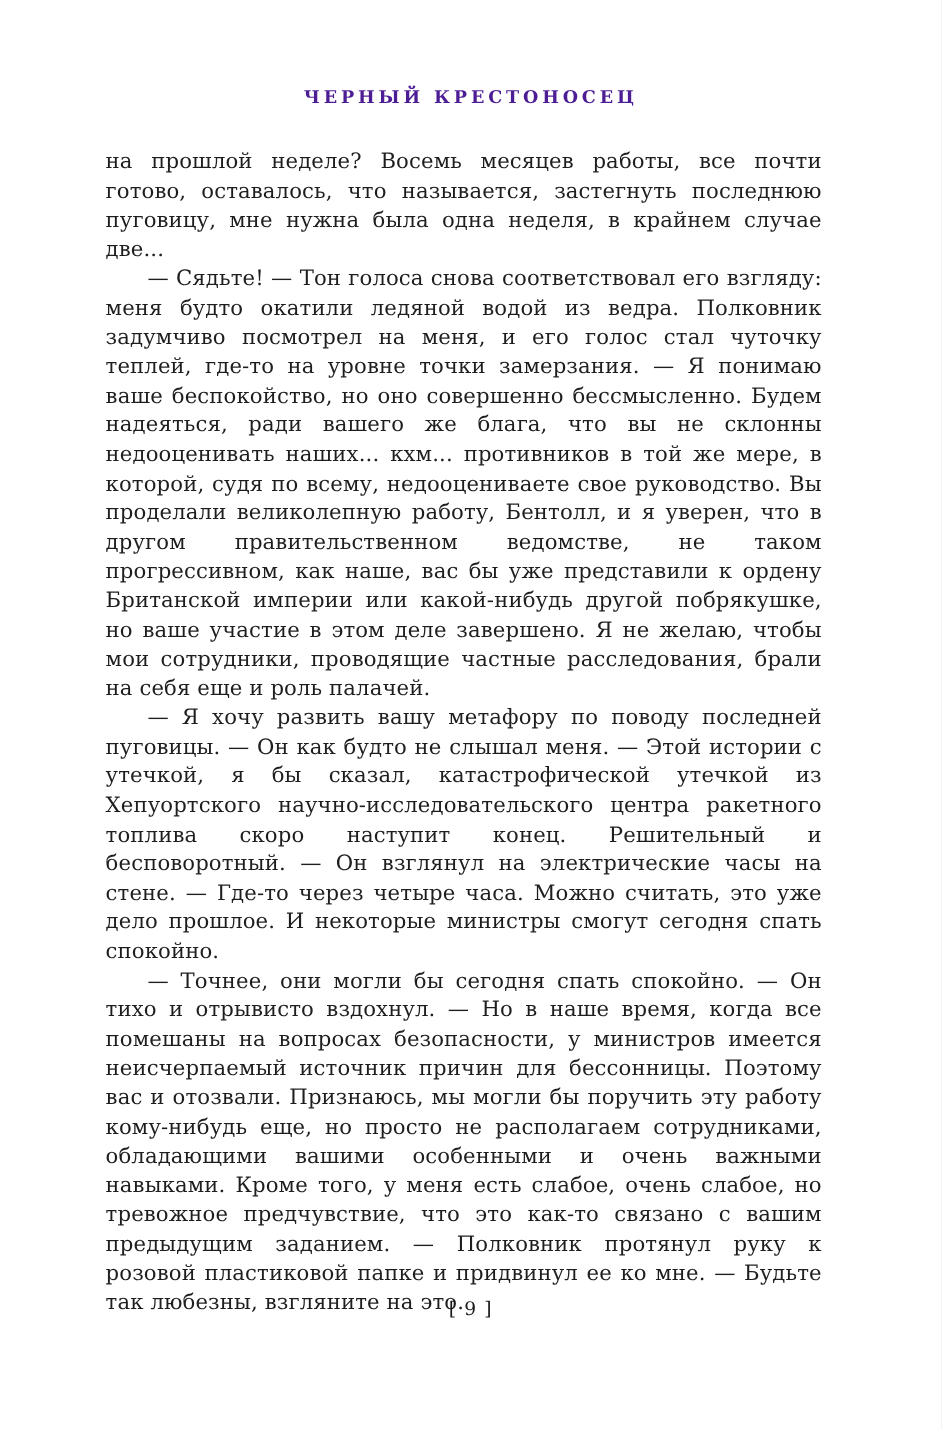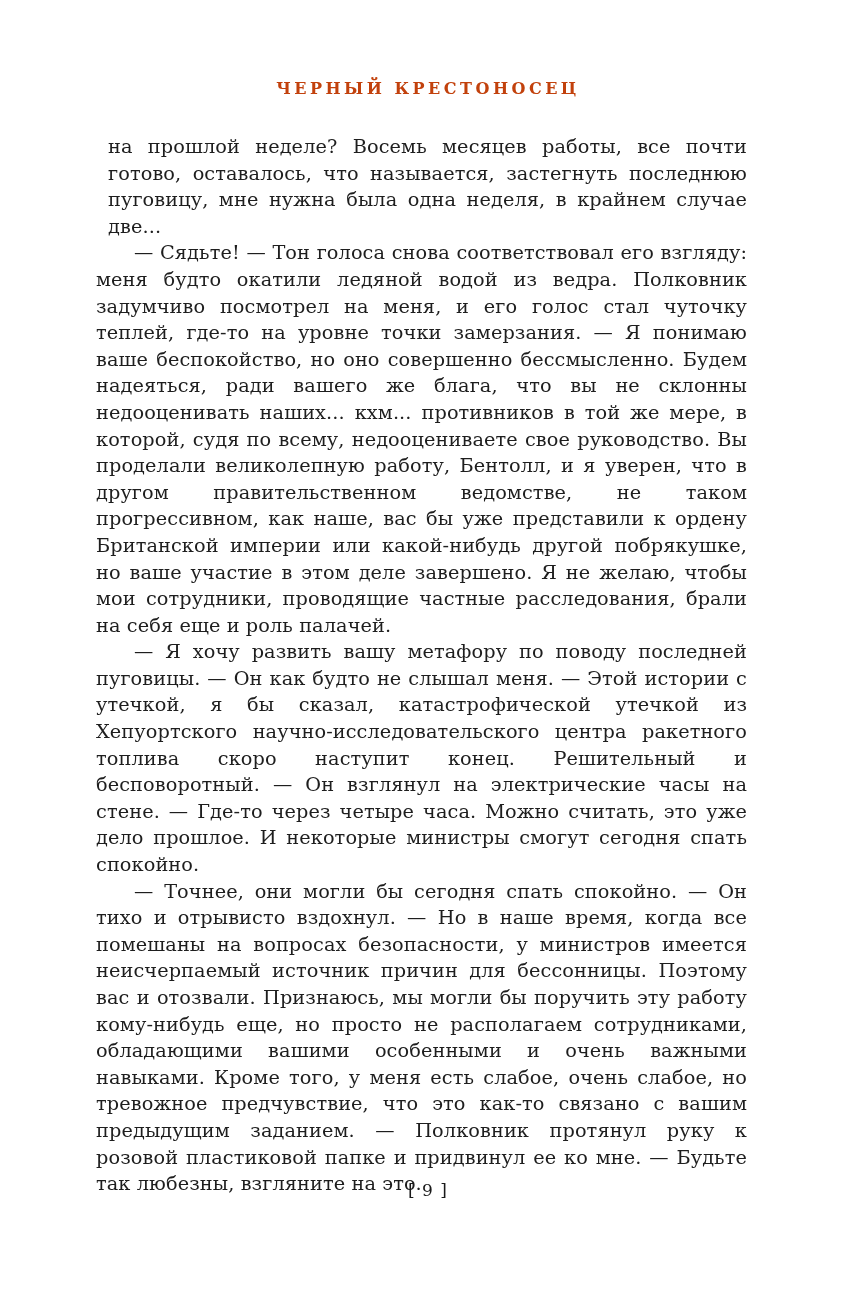--- a/index.html
+++ b/index.html
@@ -20,42 +20,41 @@
     }
     .running-head {
       position: absolute;
       top: 79px;
       left: 0;
       right: 0;
       text-align: center;
       font-size: 16px;
       font-weight: bold;
       letter-spacing: 3.5px;
-      color: #c2410c;
+      color: #4c1d95;
       text-transform: uppercase;
       white-space: nowrap;
     }
     .text-block {
       position: absolute;
       top: 134px;
       left: 96px;
       width: 651px;
       font-size: 19.3px;
       line-height: 26.6px;
       text-align: justify;
       letter-spacing: 0.1px;
     }
     .para {
       margin: 0;
       padding: 0;
       text-indent: 38px;
     }
     .para.no-indent {
       text-indent: 0;
-      margin-left: 12px;
     }
     .folio {
       position: absolute;
       top: 1180px;
       left: 0;
       right: 0;
       text-align: center;
       font-size: 17px;
       color: #1a1a1a;
       letter-spacing: 1px;

